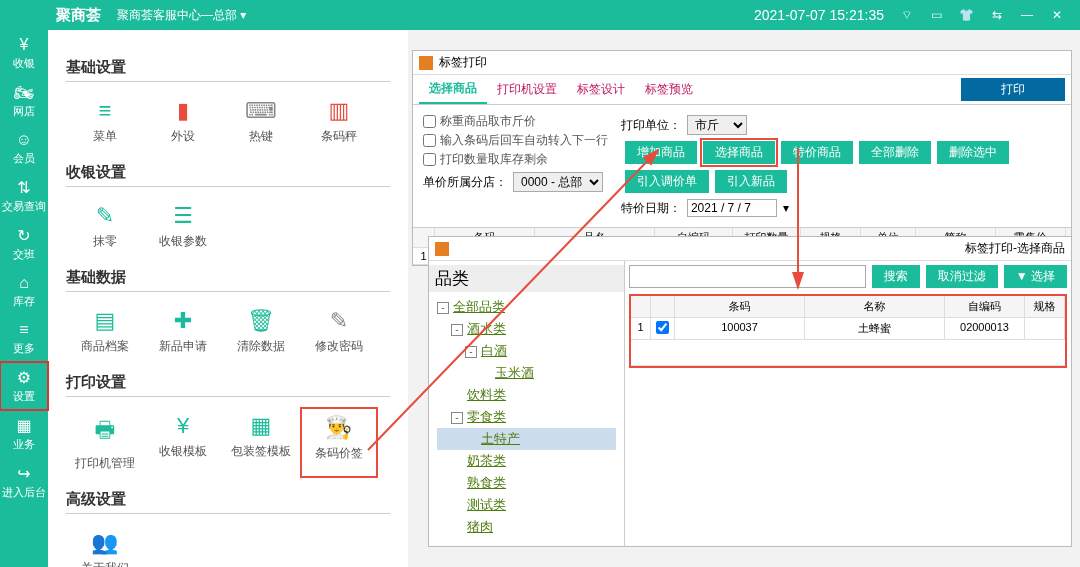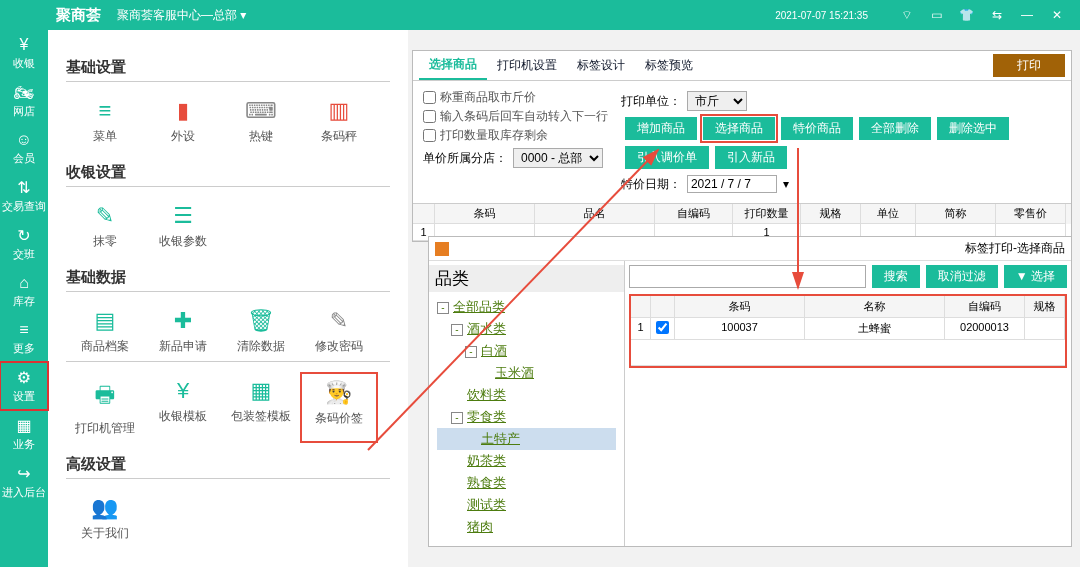--- a/index.html
+++ b/index.html
@@ -1,45 +1,45 @@
 <!DOCTYPE html>
 <html><head>
 <meta charset="utf-8">
 <style>
 * { box-sizing: border-box; margin: 0; padding: 0; }
 body { font-family: "Microsoft YaHei", sans-serif; font-size: 12px; background: #fff; width: 1080px; height: 567px; overflow: hidden; position: relative; }
 .header { background: #1bbc9b; height: 30px; display: flex; align-items: center; color: #fff; padding: 0 8px; }
 .header .logo { font-weight: bold; font-size: 15px; margin-right: 12px; padding-left: 48px; }
 .header .center { margin-left: 4px; }
 .header .spacer { flex: 1; }
-.header .ts { margin-right: 24px; font-size: 10px; }
+.header .ts { margin-right: 8px; font-size: 14px; }
 .header .ico { width: 22px; text-align: center; cursor: pointer; margin: 0 4px; }
 .body { display: flex; height: 537px; }
 .sidebar { width: 48px; background: #1bbc9b; display: flex; flex-direction: column; align-items: center; color: #fff; }
 .sidebar .s-item { width: 48px; padding: 6px 0; text-align: center; font-size: 11px; cursor: pointer; }
 .sidebar .s-item .s-ico { font-size: 16px; display: block; margin-bottom: 2px; }
 .sidebar .s-item.hl { outline: 2px solid #d33; outline-offset: -1px; }
 .settings-panel { width: 360px; padding: 16px 18px; overflow-y: auto; }
 .settings-panel .sec-title { font-size: 15px; font-weight: bold; color: #333; margin: 12px 0 4px; }
 .settings-panel .sec-line { border: 0; border-top: 1px solid #ccc; margin-bottom: 10px; }
 .settings-panel .grid { display: flex; flex-wrap: wrap; gap: 0; }
 .settings-panel .g-item { width: 78px; text-align: center; padding: 6px 0; cursor: pointer; color: #555; }
 .settings-panel .g-ico { font-size: 22px; display: block; margin-bottom: 4px; color: #1bbc9b; }
 .settings-panel .g-item.red .g-ico { color: #e74c3c; }
 .settings-panel .g-item.gray .g-ico { color: #888; }
 .settings-panel .g-item.hl { border: 2px solid #e74c3c; }
 .right-area { flex: 1; position: relative; background: #f2f2f2; }
 .win1 { position: absolute; left: 4px; top: 20px; width: 660px; background: #fff; border: 1px solid #bbb; }
 .win1 .title { background: #fff; border-bottom: 1px solid #ddd; padding: 3px 6px; display: flex; align-items: center; }
 .win1 .title .wico { width: 14px; height: 14px; background: #e67e22; margin-right: 6px; }
 .win1 .tabs { display: flex; border-bottom: 1px solid #ccc; padding: 0 6px; align-items: center; }
-.win1 .tab { padding: 5px 10px; color: #0f172a; cursor: pointer; }
+.win1 .tab { padding: 5px 10px; color: #be185d; cursor: pointer; }
 .win1 .tab.active { color: #1bbc9b; border-bottom: 2px solid #1bbc9b; font-weight: bold; }
 .win1 .tabs .spacer { flex: 1; }
-.win1 .tabs .print-btn { background: #a16207; color: #fff; padding: 3px 24px; cursor: pointer; }
+.win1 .tabs .print-btn { background: #0369a1; color: #fff; padding: 3px 40px; cursor: pointer; }
 .win1 .form { padding: 6px 10px; display: flex; }
 .win1 .form .left { width: 250px; }
 .win1 .form .left label { display: flex; margin: 2px 0; color: #555; }
 .win1 .form .left input[type=checkbox] { margin-right: 4px; }
 .win1 .form .row { margin: 4px 0; display: flex; align-items: center; gap: 6px; }
 .win1 select, .win1 input[type=text] { border: 1px solid #aaa; padding: 1px 3px; font-size: 12px; }
 .btn { background: #1bbc9b; color: #fff; padding: 3px 12px; cursor: pointer; display: inline-block; text-align: center; }
 .btn.hl { outline: 2px solid #e74c3c; outline-offset: 1px; }
 .win1 .btns-right { display: flex; flex-wrap: wrap; gap: 6px; padding-top: 2px; margin-left: 4px; }
 .win1 .table { border-top: 1px solid #ccc; }
@@ -116,37 +116,42 @@
         <div class="g-item"><span class="g-ico">☰</span><span>收银参数</span></div>
       </div>
       <div class="sec-title">基础数据</div>
       <hr class="sec-line">
       <div class="grid">
         <div class="g-item"><span class="g-ico">▤</span><span>商品档案</span></div>
         <div class="g-item"><span class="g-ico">✚</span><span>新品申请</span></div>
         <div class="g-item"><span class="g-ico">🗑</span><span>清除数据</span></div>
         <div class="g-item gray"><span class="g-ico">✎</span><span>修改密码</span></div>
       </div>
+      <div class="sec-title">打印设置</div>
       <hr class="sec-line">
       <div class="grid">
         <div class="g-item"><span class="g-ico">🖶</span><span>打印机管理</span></div>
         <div class="g-item"><span class="g-ico">¥</span><span>收银模板</span></div>
         <div class="g-item"><span class="g-ico">▦</span><span>包装签模板</span></div>
         <div class="g-item red hl"><span class="g-ico">👨‍🍳</span><span>条码价签</span></div>
       </div>
       <div class="sec-title">高级设置</div>
       <hr class="sec-line">
       <div class="grid">
         <div class="g-item gray"><span class="g-ico">👥</span><span>关于我们</span></div>
       </div>
     </div>
 
   <div class="right-area">
 
     <div class="win1">
+      <div class="title">
+        <span class="wico"></span>
+        <span>标签打印</span>
+      </div>
       <div class="tabs" id="w1tabs">
           <span class="tab active">选择商品</span>
           <span class="tab">打印机设置</span>
           <span class="tab">标签设计</span>
           <span class="tab">标签预览</span>
           <span class="spacer"></span>
           <span class="print-btn">打印</span>
         </div>
       <div class="form">
         <div class="left">

